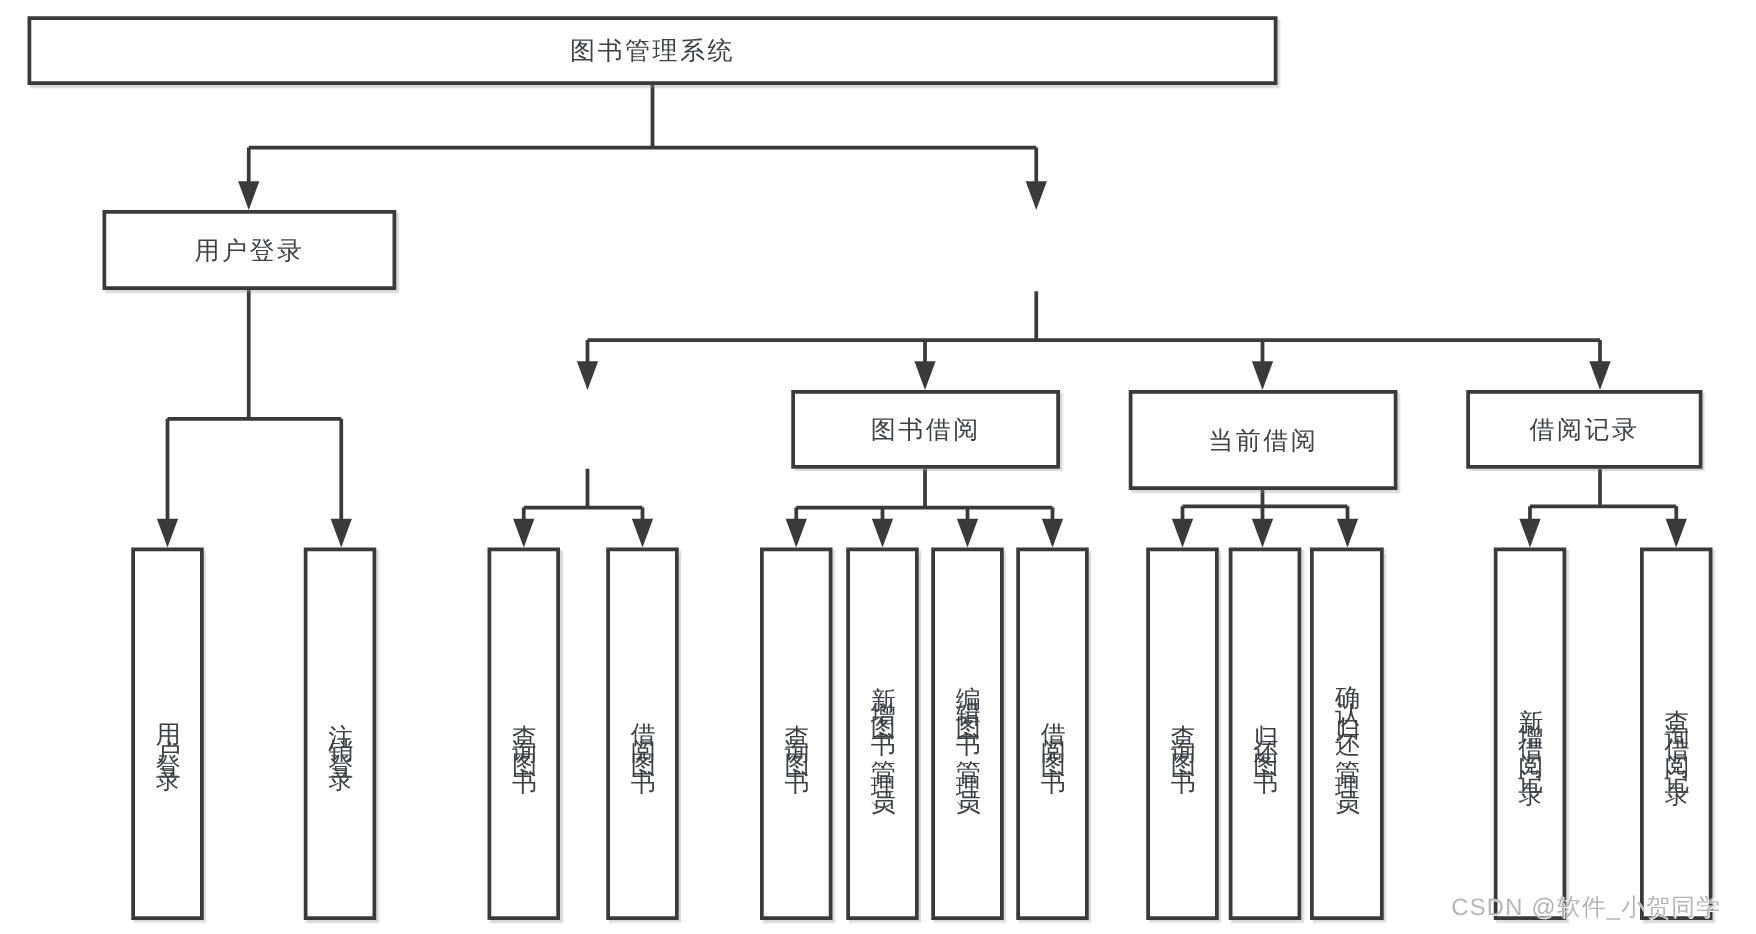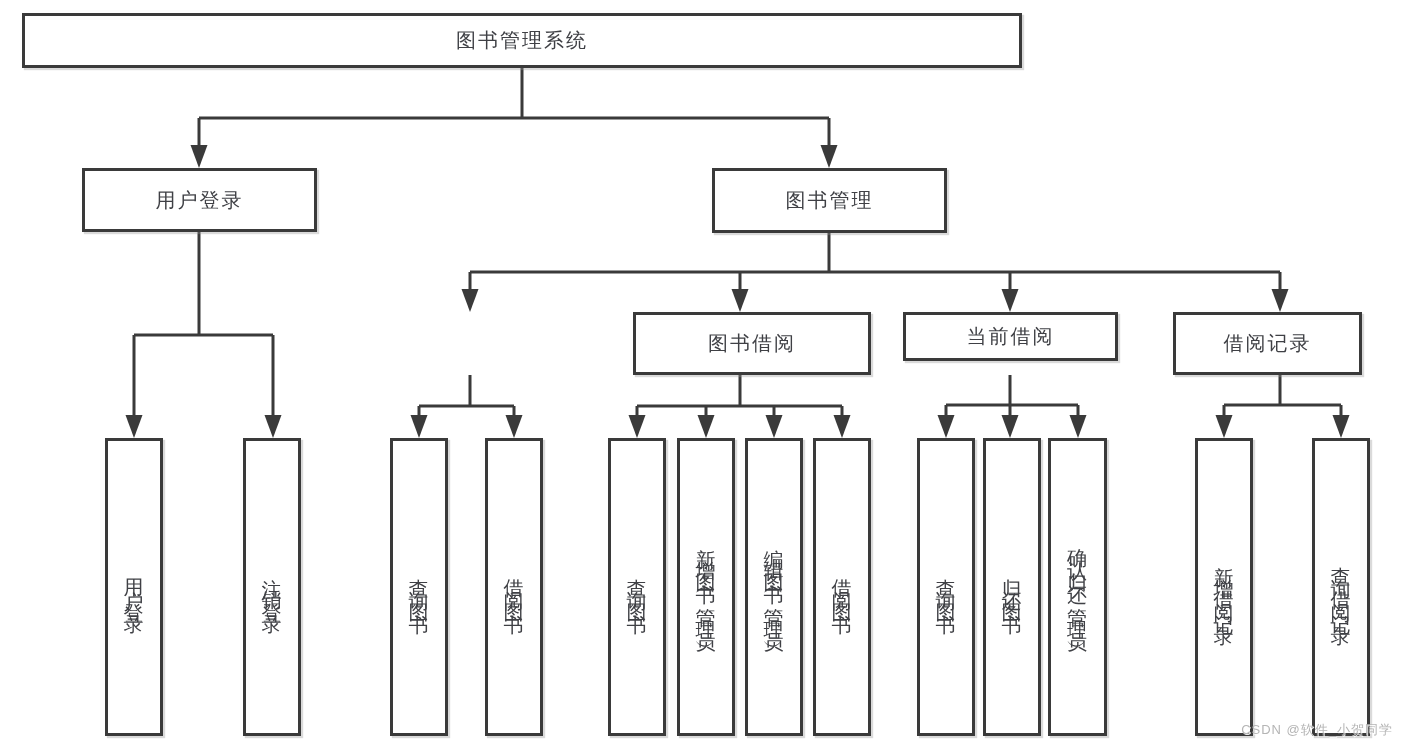--- a/index.html
+++ b/index.html
@@ -42,23 +42,23 @@
   .v-text{
     writing-mode:vertical-rl;
     text-orientation:mixed;
     font-size:20px;
     letter-spacing:12px;
     line-height:1.1;
     white-space:nowrap;
   }
   .watermark{
     position:absolute;
-    right:12px;bottom:8px;
+    right:28px;bottom:8px;
     color:var(--watermark);
-    font-size:13px;
+    font-size:19px;
     letter-spacing:1px;
     text-shadow:1px 1px 0 rgba(255,255,255,0.9);
   }
 </style>
 </head>
 <body>
 
 <div class="stage">
 
   <svg class="connectors" width="1405" height="747" viewBox="0 0 1405 747">
@@ -89,24 +89,23 @@
     <polygon fill="currentColor" points="937.5,415 954.5,415 946,438"></polygon>
     <polygon fill="currentColor" points="1001.5,415 1018.5,415 1010,438"></polygon>
     <polygon fill="currentColor" points="1069.5,415 1086.5,415 1078,438"></polygon>
     <polygon fill="currentColor" points="1215.5,415 1232.5,415 1224,438"></polygon>
     <polygon fill="currentColor" points="1332.5,415 1349.5,415 1341,438"></polygon>
   </svg>
 
   <div class="box h-box" style="left:22px;top:13px;width:1000px;height:55px">图书管理系统</div>
 
   <div class="box h-box" style="left:82px;top:168px;width:235px;height:64px">用户登录</div>
-  <div class="box h-box" style="left:712px;top:168px;width:235px;height:65px">图书管理</div>
 
-  <div class="box h-box" style="left:633px;top:312px;width:238px;height:63px">图书借阅</div>
-  <div class="box h-box" style="left:903px;top:312px;width:215px;height:49px">当前借阅</div>
+  <div class="box h-box" style="left:633px;top:312px;width:215px;height:63px">图书借阅</div>
+  <div class="box h-box" style="left:903px;top:312px;width:215px;height:80px">当前借阅</div>
   <div class="box h-box" style="left:1173px;top:312px;width:189px;height:63px">借阅记录</div>
 
   <div class="box v-box" style="left:105px">
     <span class="v-text">用户登录</span>
   </div>
   <div class="box v-box" style="left:243px">
     <span class="v-text">注销登录</span>
   </div>
 
   <div class="box v-box" style="left:390px">

